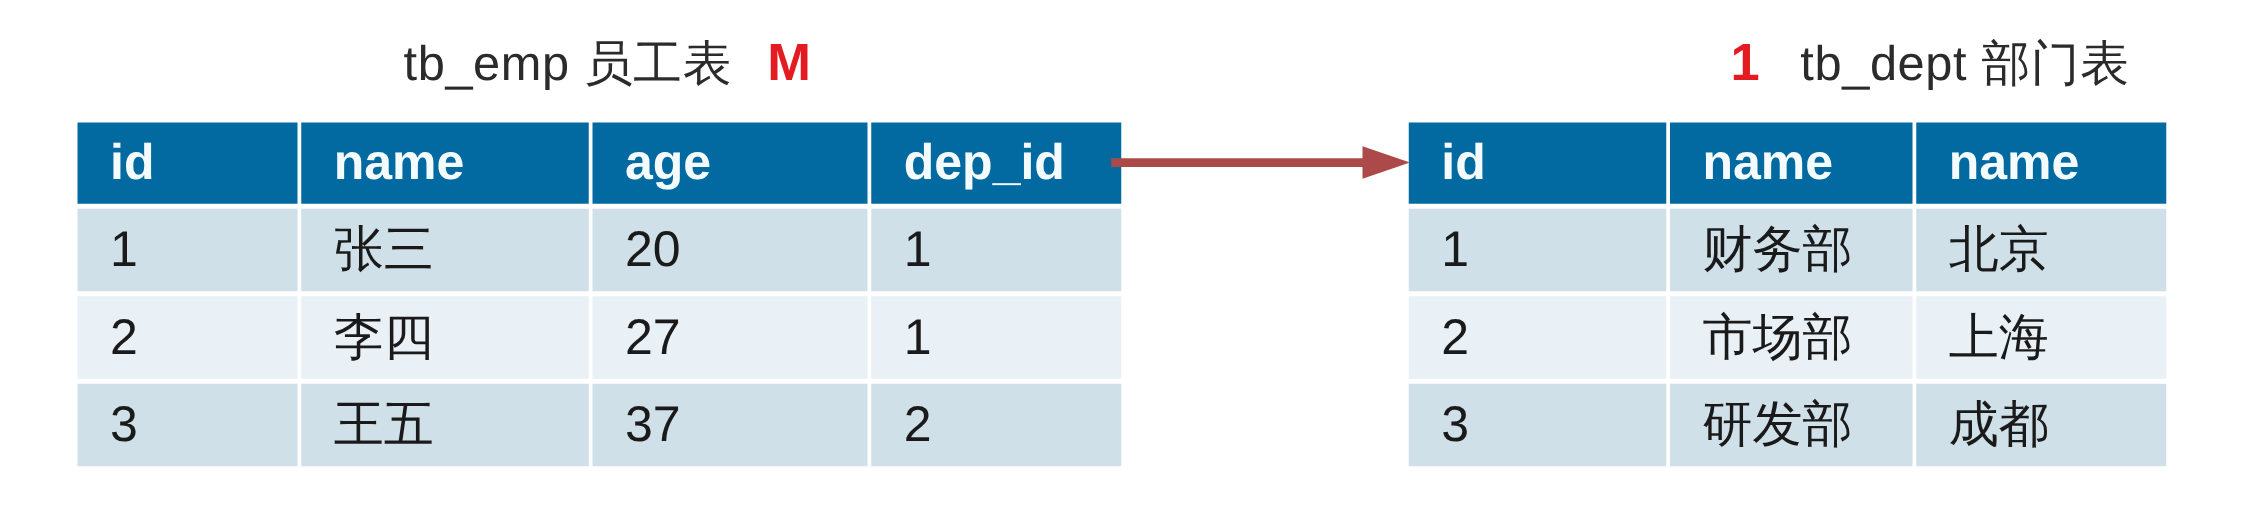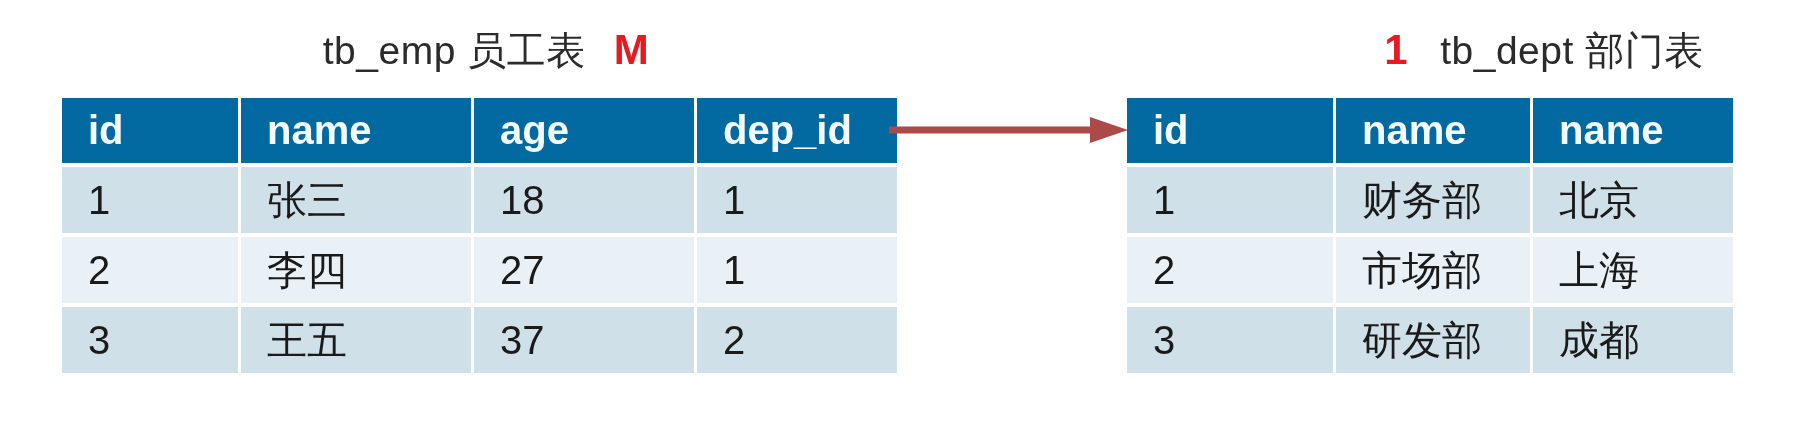--- a/index.html
+++ b/index.html
@@ -69,21 +69,21 @@
   <div class="tbl tbl-emp">
     <div class="trow">
       <div class="hcell">id</div>
       <div class="hcell">name</div>
       <div class="hcell">age</div>
       <div class="hcell">dep_id</div>
     </div>
     <div class="trow row-a">
       <div class="dcell">1</div>
       <div class="dcell">张三</div>
-      <div class="dcell">18</div>
+      <div class="dcell">20</div>
       <div class="dcell">1</div>
     </div>
     <div class="trow row-b">
       <div class="dcell">2</div>
       <div class="dcell">李四</div>
       <div class="dcell">27</div>
       <div class="dcell">1</div>
     </div>
     <div class="trow row-a">
       <div class="dcell">3</div>

